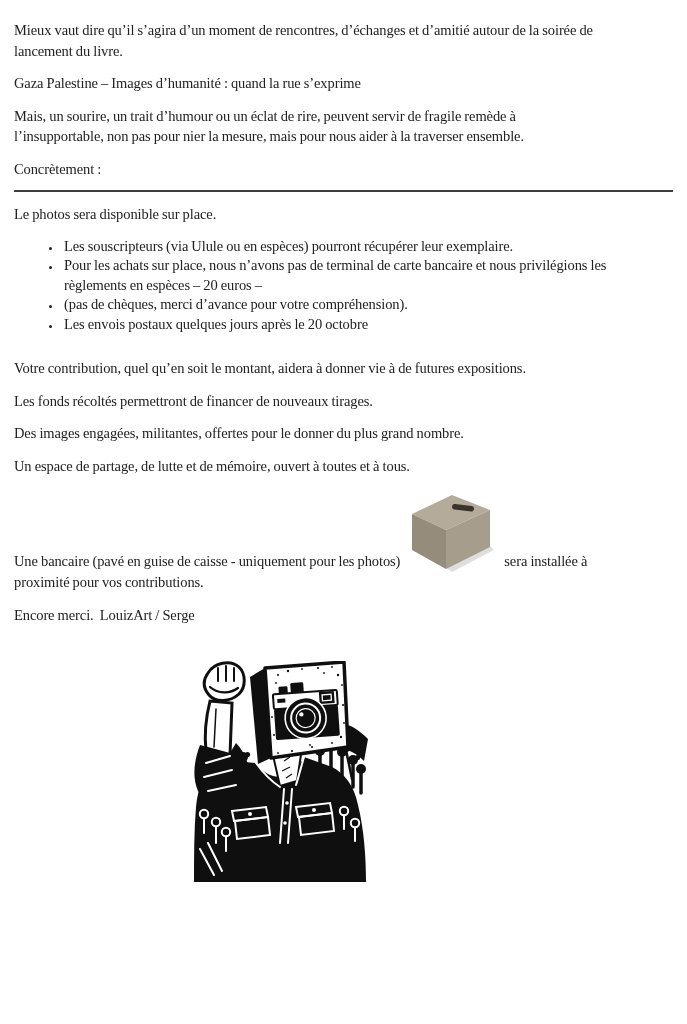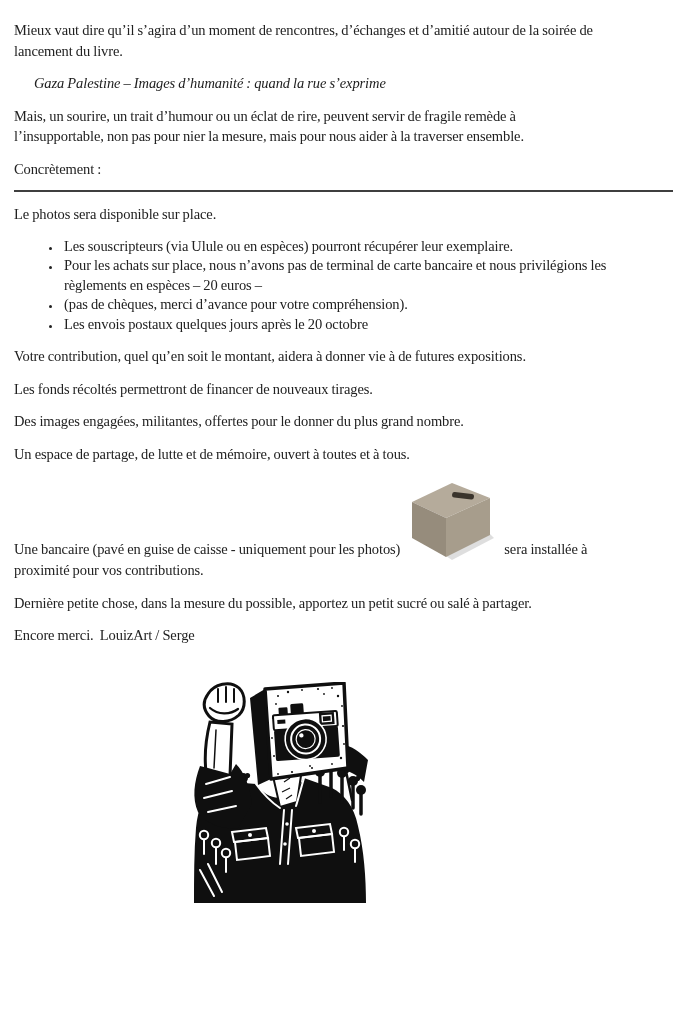--- a/index.html
+++ b/index.html
@@ -5,27 +5,27 @@
   html,body{margin:0;padding:0;}
   body{
     width:687px;height:1024px;overflow:hidden;background:#ffffff;
     color:#212121;
     font-family:"Liberation Serif","DejaVu Serif",serif;
     font-size:14.5px;line-height:20.5px;
     letter-spacing:-0.1px;word-spacing:-0.4px;
   }
   .doc{padding:20px 14px 0 14px;}
   p{margin:0 0 12px 0;white-space:pre-line;}
-  .italic{font-style:italic;margin-left:20px;}
+  .italic{}
   .heading{
     font-size:14.5px;font-weight:normal;line-height:20.5px;
     margin:6px 0 12px 0;padding-bottom:11px;
     border-bottom:2px solid #3f3f3f;white-space:pre-line;
   }
-  ul.bullets{margin:0 0 12px 0;padding:0 0 0 48px;list-style-type:disc;}
+  ul.bullets{margin:0 0 24px 0;padding:0 0 0 48px;list-style-type:disc;}
   ul.bullets li{line-height:19.5px;white-space:pre-line;padding-left:2px;}
   ul.bullets li::marker{font-size:0.75em;}
   .tirelire-svg{vertical-align:-6px;margin:0 10px 0 6px;display:inline-block;}
   .illustration{margin:24px 0 0 178px;width:176px;height:222px;}
   .ink{fill:#0f0f0f;}
   .wline{stroke:#ffffff;stroke-width:2;fill:none;stroke-linecap:round;}
   .bline{stroke:#0f0f0f;fill:none;stroke-linecap:round;}
 </style>
 </head>
 <body>
@@ -64,21 +64,20 @@
 
   <p class="tirelire"><span>Une bancaire (pavé en guise de caisse - uniquement pour les photos)</span><svg class="tirelire-svg" width="88" height="84" viewBox="0 0 88 84" aria-hidden="true">
       <path d="M40,80 L84,58 L88,62 L46,84 Z" fill="rgba(0,0,0,0.13)"></path>
       <path d="M6,26 L46,7 L84,22 L40,42 Z" fill="#b5ab9b"></path>
       <path d="M6,26 L40,42 L40,81 L6,62 Z" fill="#968c7c"></path>
       <path d="M40,42 L84,22 L84,59 L40,81 Z" fill="#a79d8c"></path>
       <rect x="46" y="17" width="22" height="5.5" rx="2.5" transform="rotate(7 57 20)" fill="#3a342c"></rect>
     </svg><span>sera installée à
 proximité pour vos contributions.</span></p>
 
-  <p>Dernière petite chose, dans la mesure du possible, apportez un petit sucré ou salé à partager.</p>
 
   <p>Encore merci.&nbsp; LouizArt / Serge</p>
 
   <svg class="illustration" viewBox="0 0 176 222" aria-hidden="true">
 
     <path class="ink" d="M40,100 L20,108 C12,112 6,126 4,146 C2,170 2,196 2,221 L174,221 C174,196 172,168 166,144 C162,124 152,112 140,106 L112,96 C100,120 78,122 64,102 Z"></path>
 
     <g>
       <line x1="28" y1="116" x2="28" y2="138" class="bline" stroke-width="3.5"></line>
         <circle cx="28" cy="112" r="5" class="ink"></circle>

